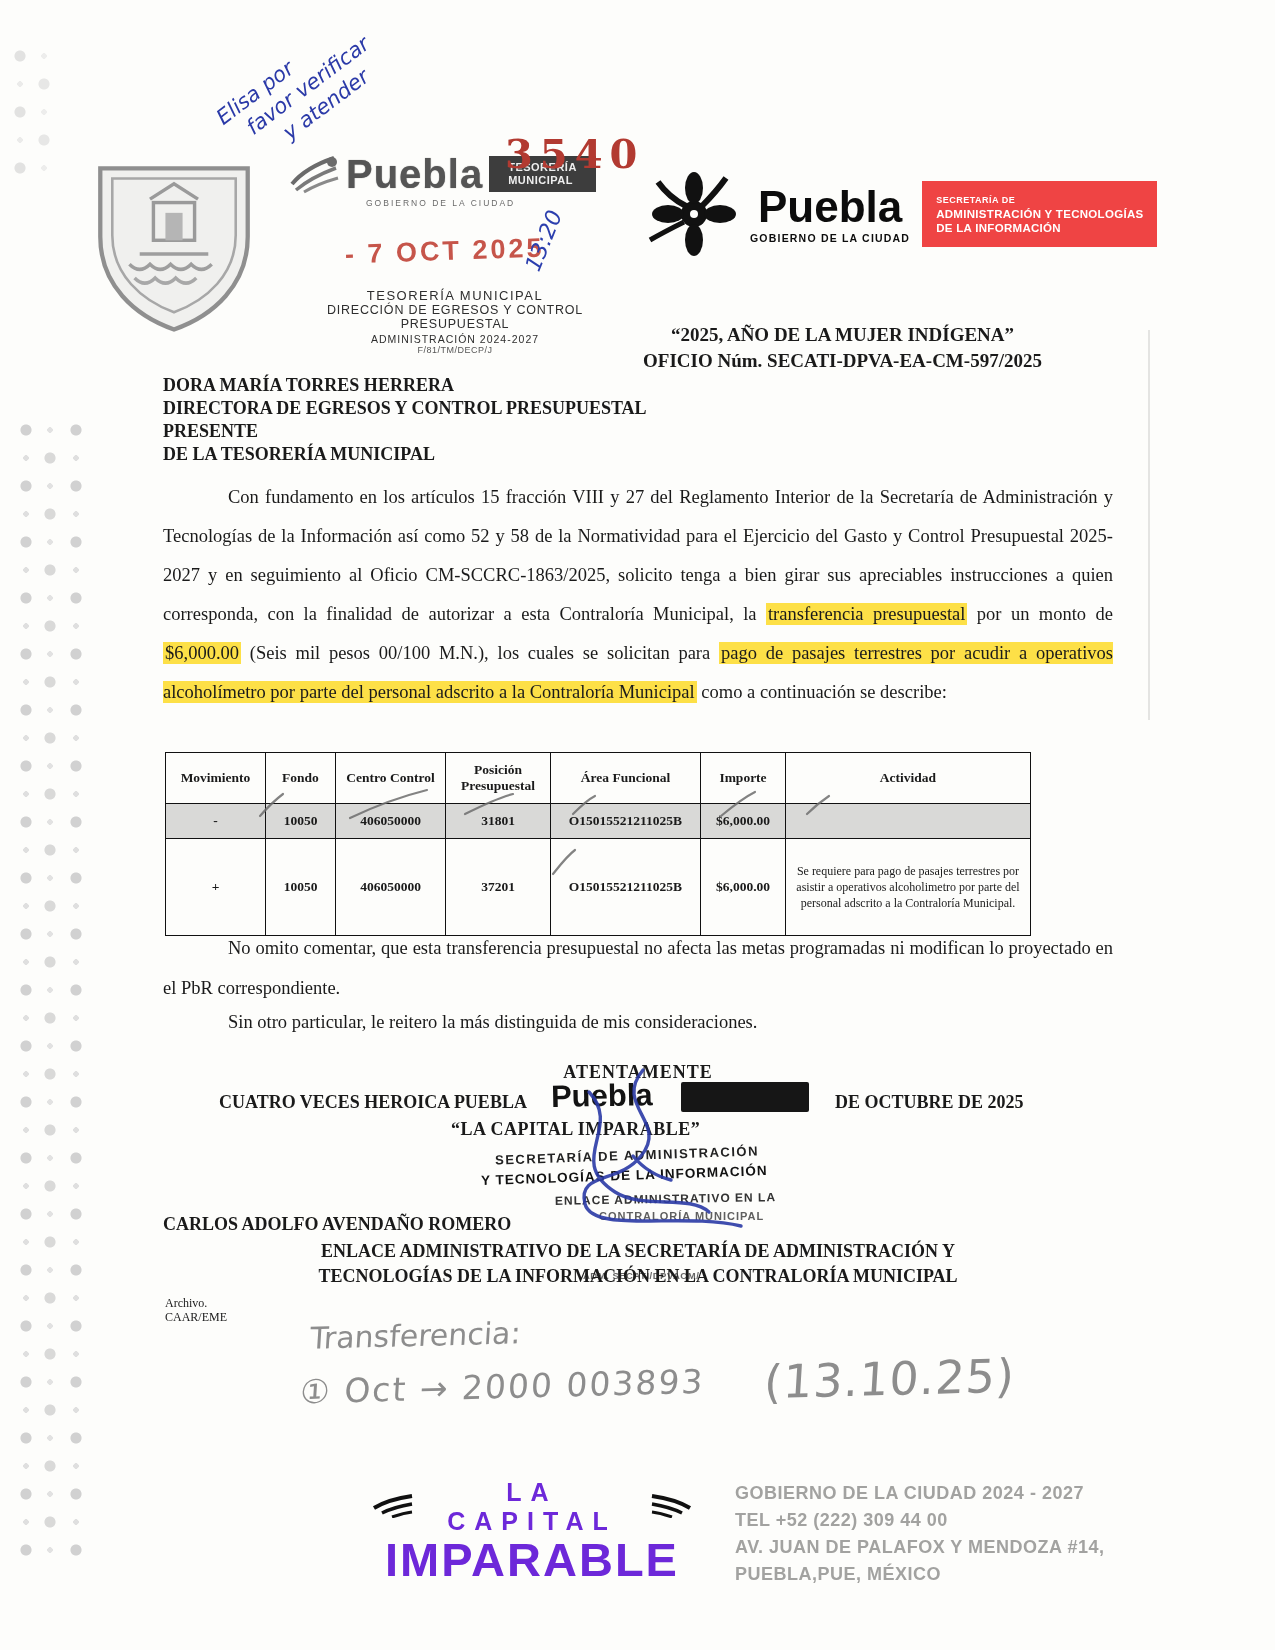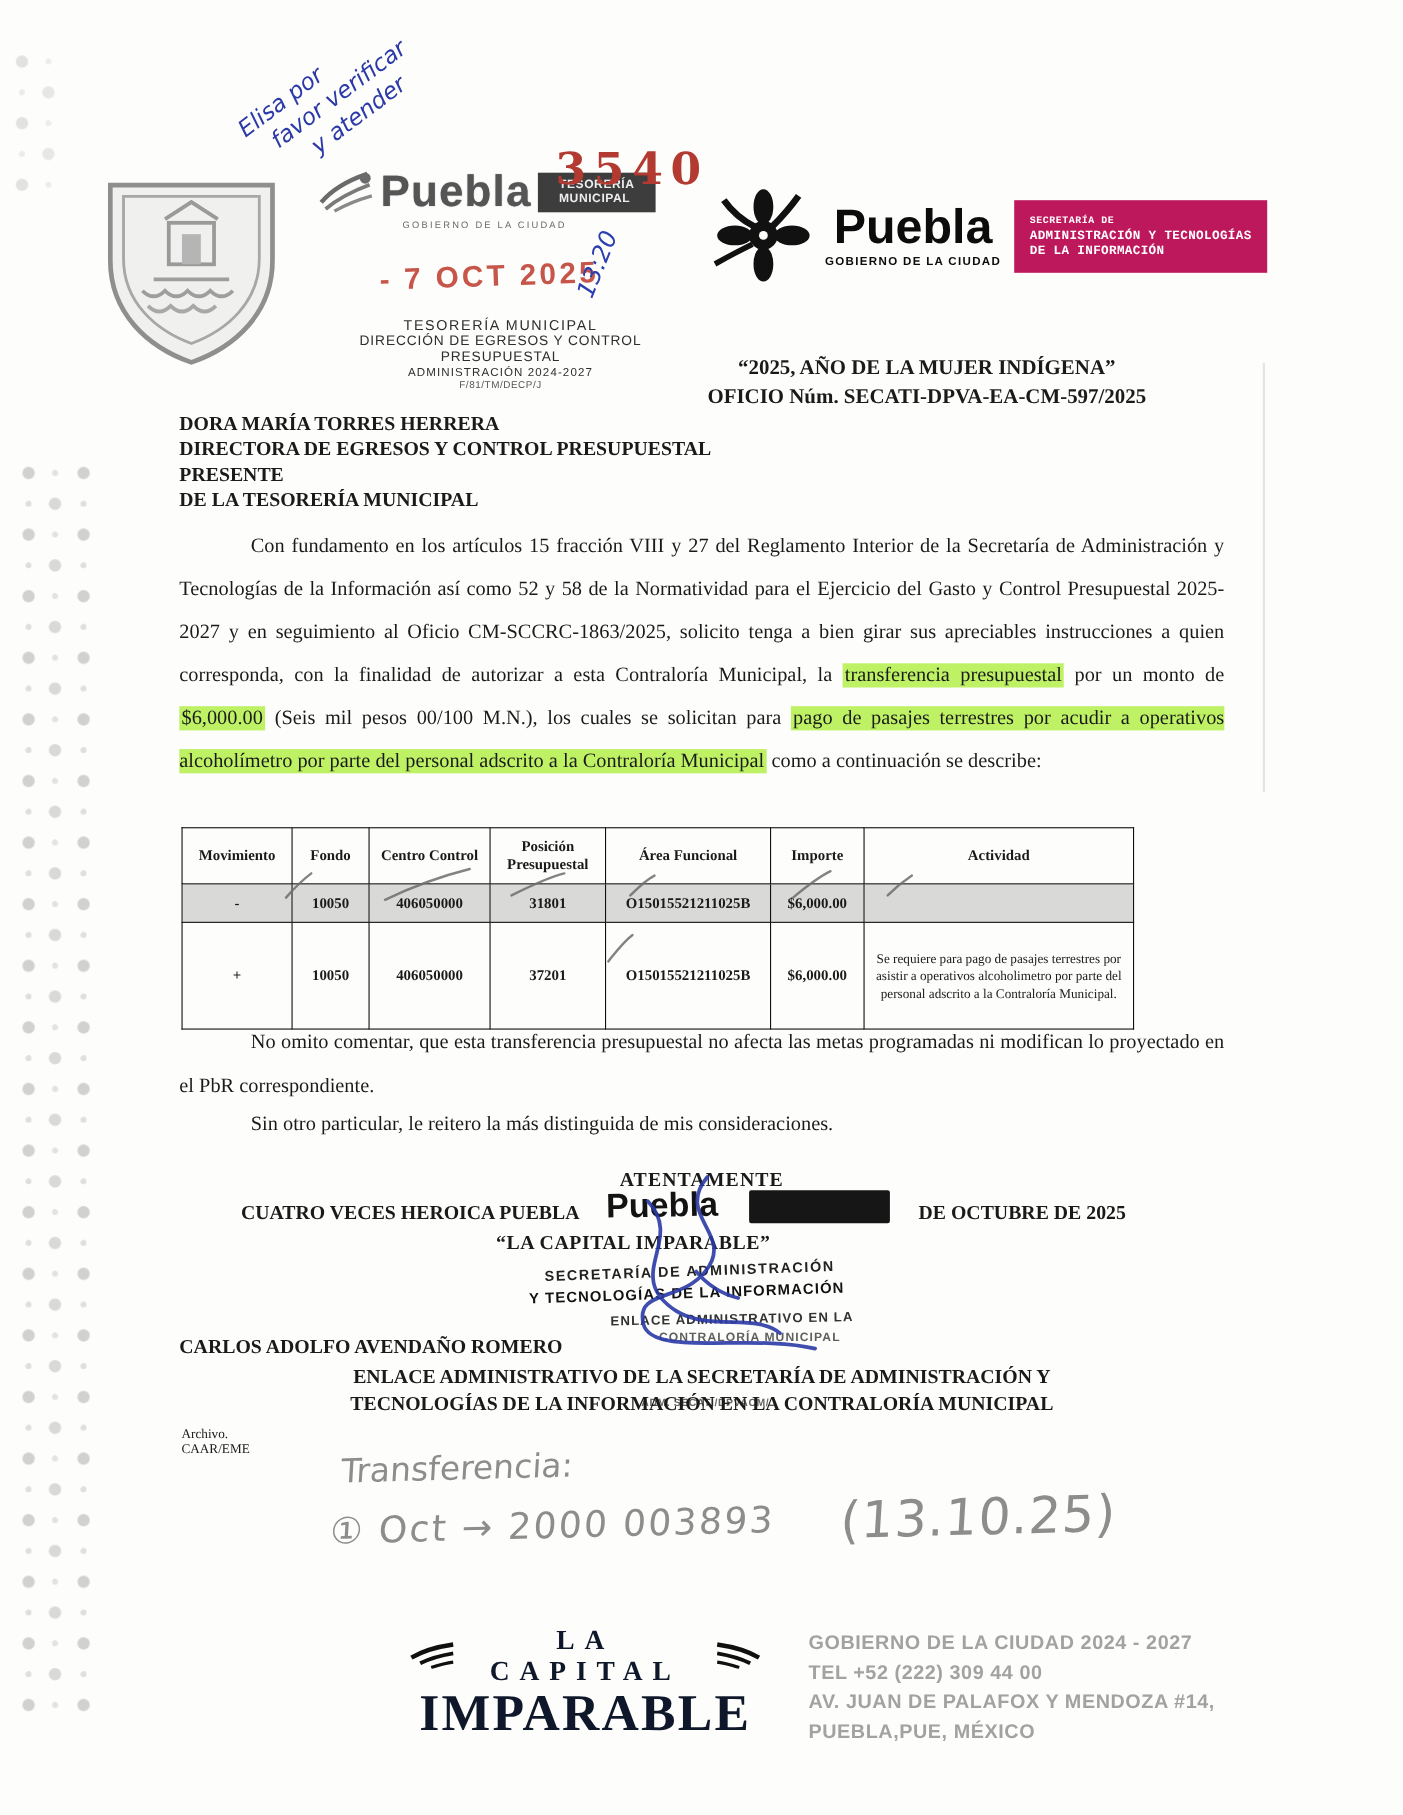--- a/index.html
+++ b/index.html
@@ -47,30 +47,30 @@
   .t-office .l1{font-size:13px; letter-spacing:1.5px;}
   .t-office .l2{font-size:12.5px; letter-spacing:.8px;}
   .t-office .l3{font-size:12.5px; letter-spacing:.8px;}
   .t-office .l4{font-size:10.5px; letter-spacing:1px; margin-top:2px;}
   .t-office .l5{font-size:9px; letter-spacing:.5px; color:#555;}
   
   .sec-logo{position:absolute; left:638px; top:162px; display:flex; align-items:center; gap:12px;}
   .sec-brand-wrap{text-align:center;}
   .sec-brand{font-family:"Liberation Sans",sans-serif; font-weight:bold; font-size:44px; color:#0c0c0c; letter-spacing:0px; line-height:44px;}
   .sec-sub{font-family:"Liberation Sans",sans-serif; font-weight:bold; font-size:10.5px; letter-spacing:1.2px; color:#0c0c0c; margin-top:3px;}
-  .sec-box{background:#be185d; color:#fff; font-family:Liberation Mono, monospace; padding:12px 14px; line-height:14px;}
+  .sec-box{background:#ef4444; color:#fff; font-family:Liberation Sans, sans-serif; padding:12px 14px; line-height:14px;}
   .sec-box .b1{font-size:9px; font-weight:bold; letter-spacing:.5px;}
   .sec-box .b2,.sec-box .b3{font-size:11.5px; font-weight:bold; letter-spacing:.3px;}
   
   .motto{position:absolute; left:565px; top:322px; width:555px; text-align:center; font-weight:bold; font-size:19px; line-height:26px;}
   
   .recipient{position:absolute; left:163px; top:374px; font-weight:bold; font-size:18px; line-height:23px;}
   
   .p1{position:absolute; left:163px; top:478px; width:950px; font-size:18.5px; line-height:39px; text-align:justify; text-indent:65px;}
-  .hl{background:#bef264; padding:1px 2px;}
+  .hl{background:#fde047; padding:1px 2px;}
   .p2{position:absolute; left:163px; top:928px; width:950px; font-size:18.5px; line-height:40px; text-align:justify; text-indent:65px;}
   .p3{position:absolute; left:163px; top:1012px; width:950px; font-size:18.5px; text-indent:65px;}
   
   .tbl-wrap{position:absolute; left:165px; top:752px;}
   table{border-collapse:collapse; width:865px; table-layout:fixed;}
   th,td{border:1.4px solid #111; font-size:13.5px; padding:3px 5px; text-align:center; vertical-align:middle; overflow:hidden;}
   th{font-weight:bold; height:44px;}
   .row-minus td{background:#d9d9d7; height:28px; font-weight:600;}
   .row-plus td{height:88px; font-weight:600;}
   .row-plus td.act{font-weight:normal; font-size:12px; line-height:16px; text-align:center; padding:4px 10px;}
@@ -96,21 +96,21 @@
   .archive{position:absolute; left:165px; top:1296px; font-size:12px; line-height:14px;}
   .hand{
     font-family:"DejaVu Sans",sans-serif; color:#8d8d8d;
     transform:rotate(-1.5deg) skewX(-5deg);
   }
   .hand1{position:absolute; left:310px; top:1318px; font-size:30px;}
   .hand2{position:absolute; left:300px; top:1358px; font-size:33px; letter-spacing:2px;}
   .hand2 .paren{font-size:46px; vertical-align:-7px; letter-spacing:1px;}
   .hand2 .gap{display:inline-block; width:60px;}
   
-  .f-logo{position:absolute; left:372px; top:1478px; width:320px; text-align:center; color:#0f172a; font-family:Liberation Serif, serif;}
+  .f-logo{position:absolute; left:372px; top:1478px; width:320px; text-align:center; color:#6d28d9; font-family:Liberation Sans, sans-serif;}
   .f-row{display:flex; align-items:center; justify-content:center; gap:8px;}
   .f-cap{font-weight:bold; font-size:25px; letter-spacing:9px;}
   .f-imp{font-weight:bold; font-size:47px; letter-spacing:2px; line-height:48px;}
   .f-right{position:absolute; left:735px; top:1480px; font-family:"Liberation Sans",sans-serif; font-size:18px; line-height:27px; color:#a2a2a0; letter-spacing:.5px;font-weight:bold;}
   
   .top-note{
     position:absolute; left:218px; top:52px; transform:rotate(-37deg);
     font-family:"DejaVu Sans",sans-serif; font-style:italic; font-size:21px; color:#2b3aa8; line-height:26px;
   }
 </style>

